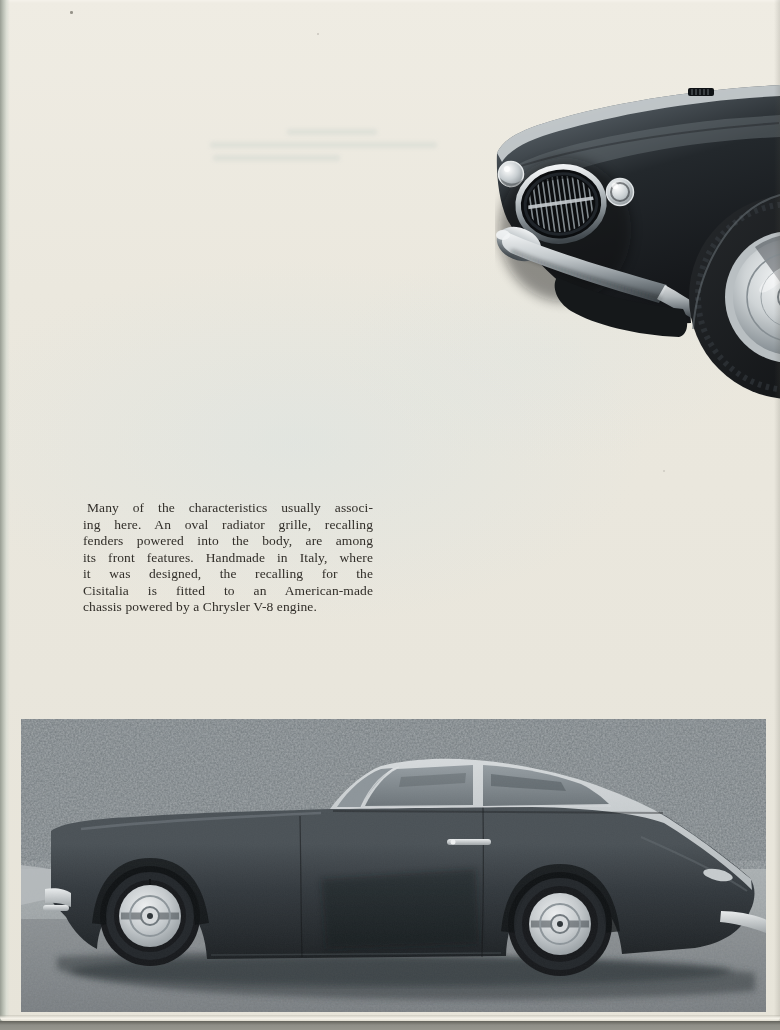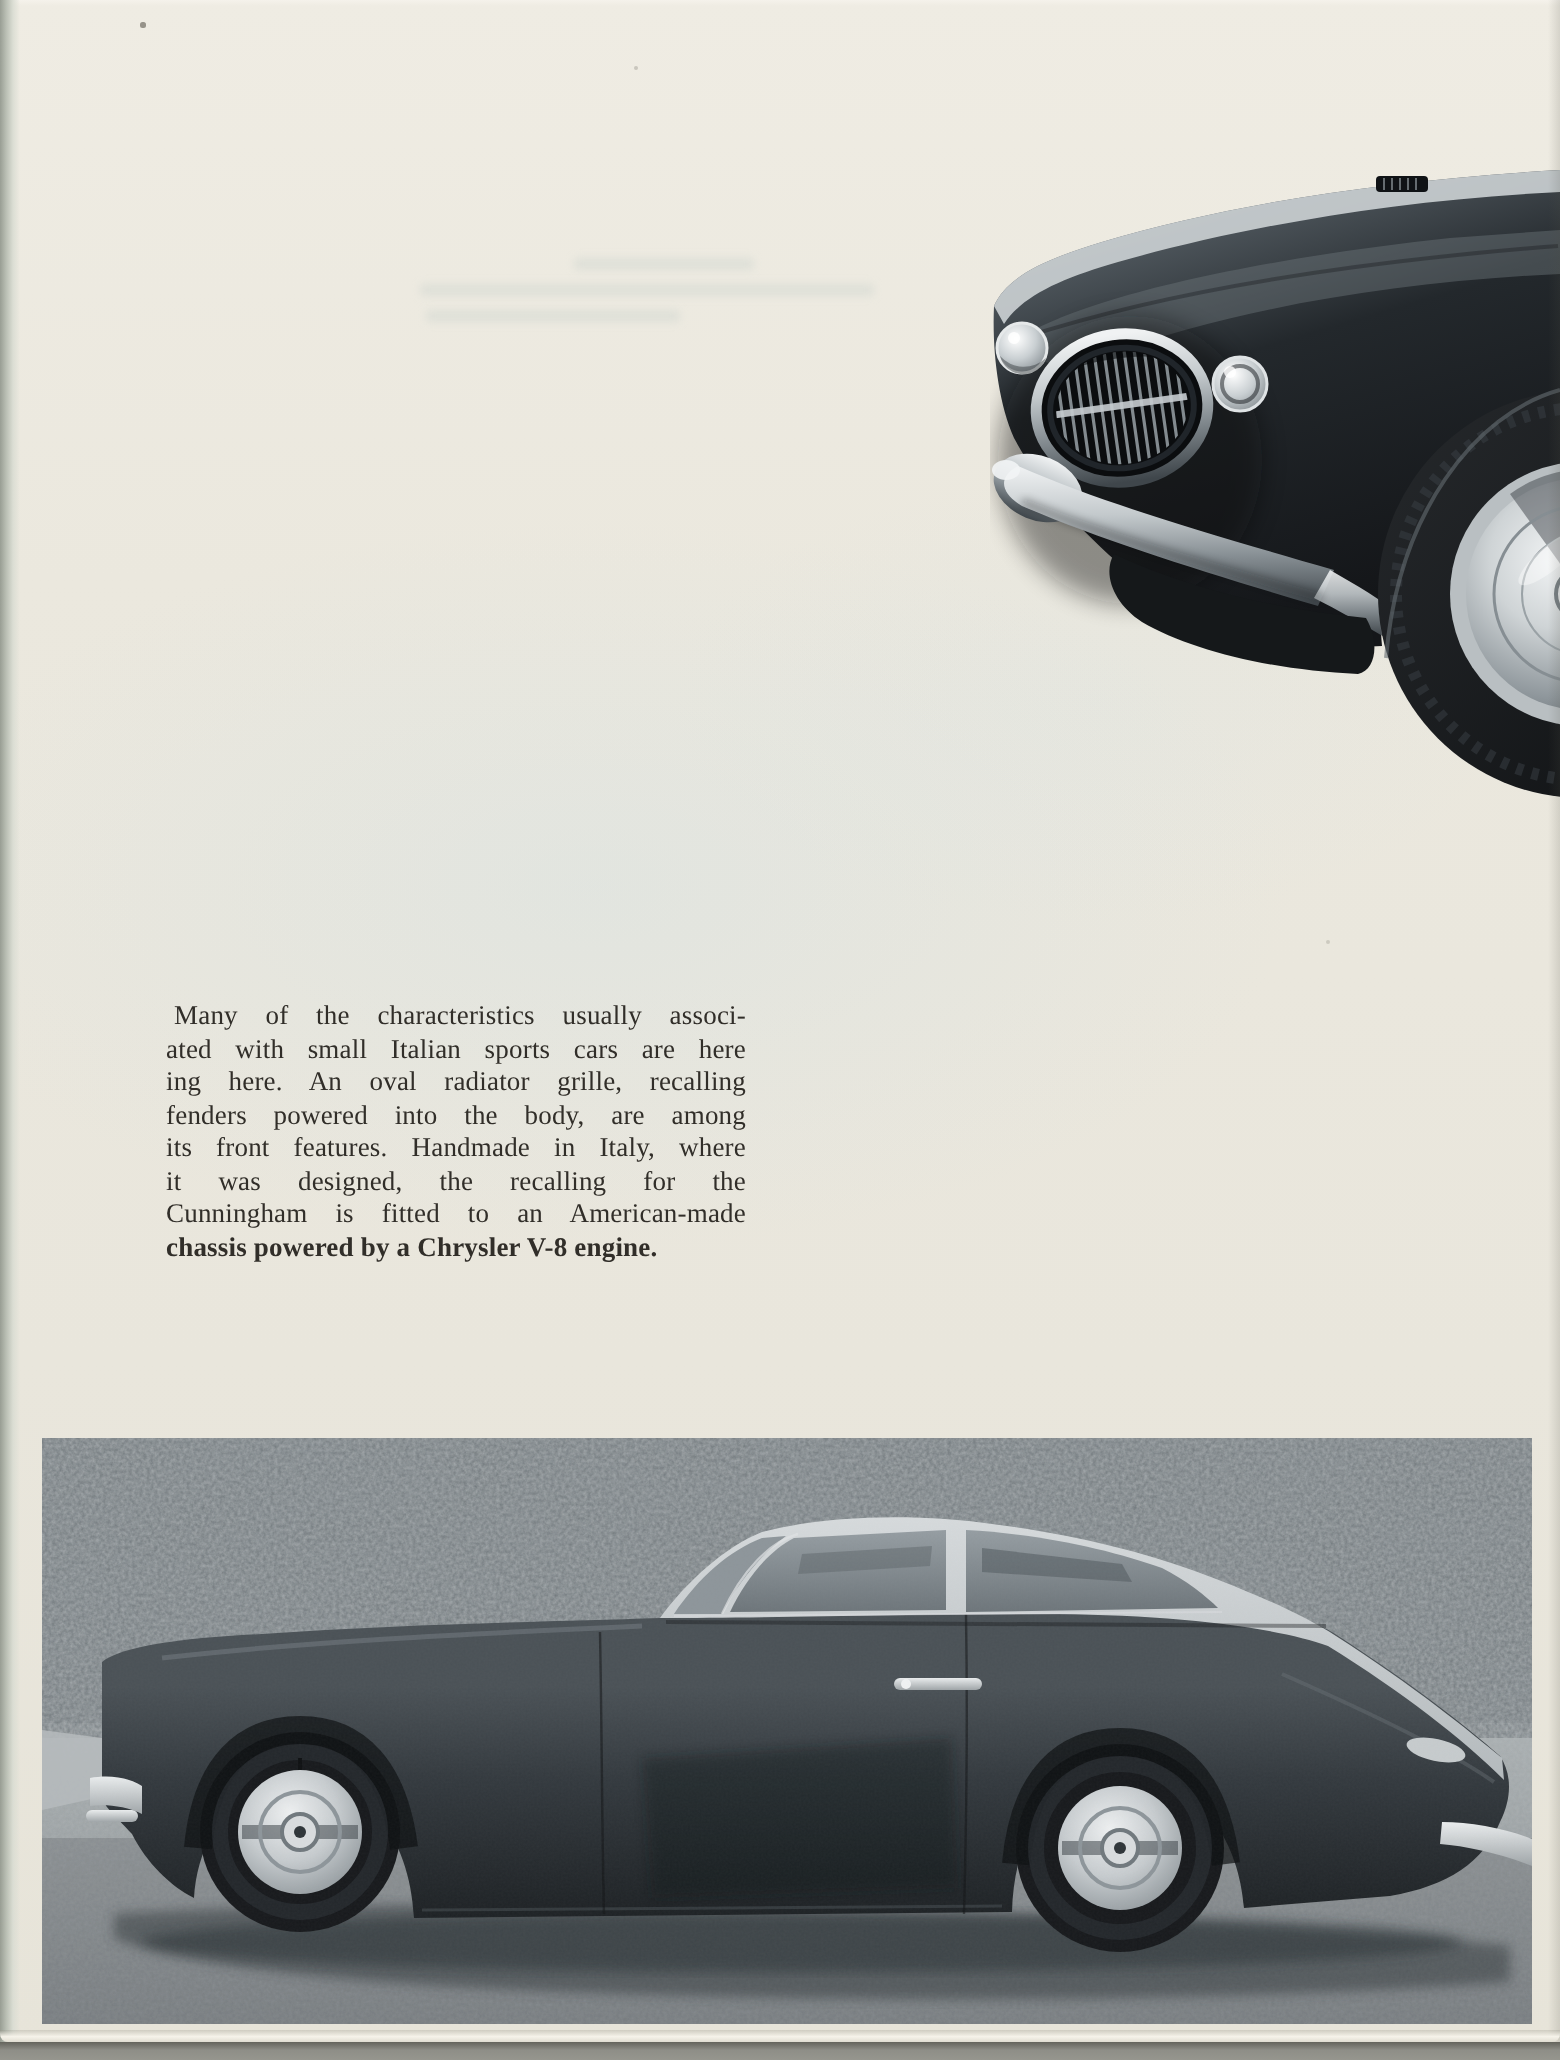--- a/index.html
+++ b/index.html
@@ -24,21 +24,21 @@
   .scan-backdrop { left:0; right:0; bottom:0; height:9px;
     background:linear-gradient(180deg,#64645c 0%, #8e8e87 45%, #96968e 100%); }
   .speck { border-radius:50%; background:#5c584e; }
   
   .ghost-line { position:absolute; background:#d2d8d1; filter:blur(2.2px); opacity:.55; border-radius:2px; }
   
   .textblock { left:83px; top:500px; width:290px; color:#312e29;
     font-size:13.5px; line-height:16.5px; letter-spacing:0.1px; }
   .textblock .line { text-align:justify; text-align-last:justify; white-space:normal; }
   .textblock .line.first { text-indent:4px; }
-  .textblock .line.last { text-align-last:left;font-weight:bold; }
+  .textblock .line.last { text-align-last:left; }
   
   .photo-top { left:495px; top:85px; width:285px; height:320px; }
   .photo-bottom { left:21px; top:719px; width:745px; height:293px; }
   .photo-top svg, .photo-bottom svg { display:block; width:100%; height:100%; }
 </style>
 </head>
 <body>
 
 <div class="page">
 
@@ -150,26 +150,25 @@
         <ellipse cx="280" cy="194" rx="20" ry="6" transform="rotate(-40 280 194)" fill="#ffffff" opacity="0.4"></ellipse>
         <circle cx="296" cy="212" r="13" fill="#e4e7e8" stroke="#777f84" stroke-width="2"></circle>
         <circle cx="296" cy="212" r="4" fill="#3c4246"></circle>
         <path d="M198,244 C204,172 242,122 285,110" stroke="#646c72" stroke-width="2" fill="none" opacity="0.6"></path>
       </g>
     </svg>
   </div>
 
   <div class="abs textblock">
     <div class="line first">Many of the characteristics usually associ-</div>
-    <div class="line">ated with small Italian sports cars are here</div>
     <div class="line">ing here. An oval radiator grille, recalling</div>
     <div class="line">fenders powered into the body, are among</div>
     <div class="line">its front features. Handmade in Italy, where</div>
     <div class="line">it was designed, the recalling for the</div>
-    <div class="line">Cunningham is fitted to an American-made</div>
+    <div class="line">Cisitalia is fitted to an American-made</div>
     <div class="line last">chassis powered by a Chrysler V-8 engine.</div>
   </div>
 
   <div class="abs photo-bottom" role="img" aria-label="Black-and-white photograph of the Cunningham coupe in left side profile, dark body with light roof, parked on a road in front of a grassy bank.">
     <svg viewBox="0 0 745 293">
       <defs>
         <filter id="bNzLight" x="-5%" y="-5%" width="110%" height="110%">
           <feTurbulence type="fractalNoise" baseFrequency="0.55" numOctaves="3" seed="11" stitchTiles="stitch"></feTurbulence>
           <feColorMatrix type="matrix" values="0 0 0 0 0.66  0 0 0 0 0.69  0 0 0 0 0.70  0 0 0 0.9 0"></feColorMatrix>
         </filter>

